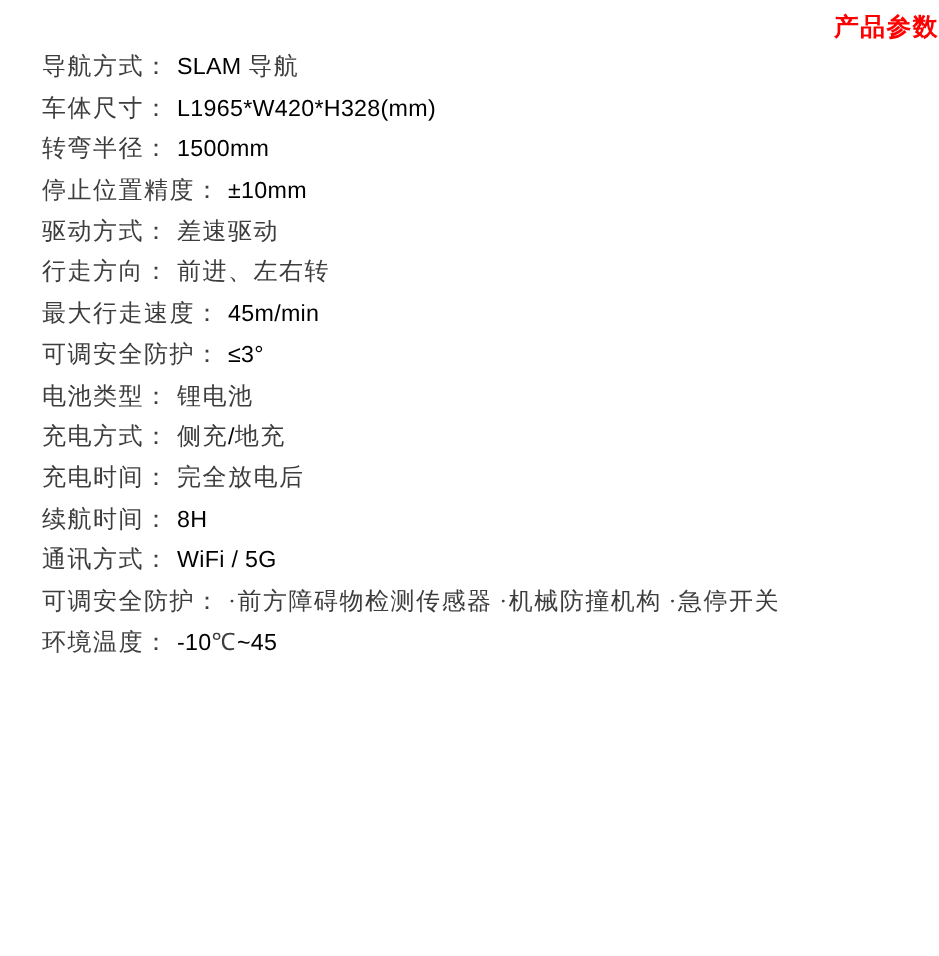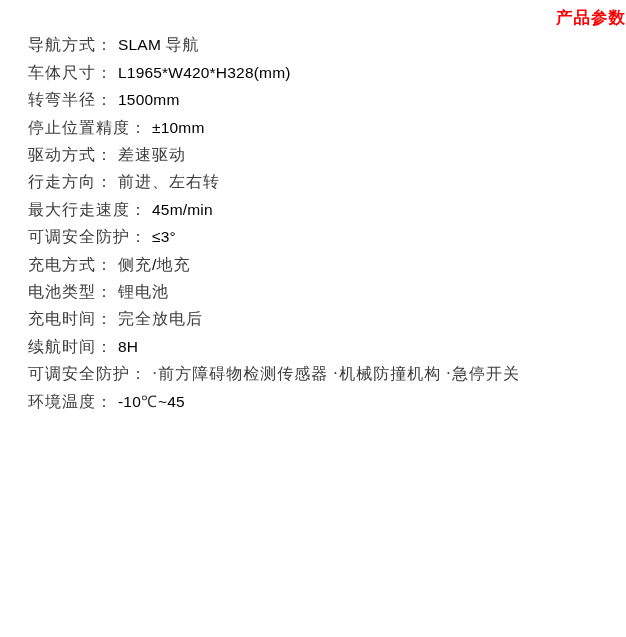--- a/index.html
+++ b/index.html
@@ -73,29 +73,30 @@
 
   <div class="row"><span class="label">驱动方式</span><span class="colon">：</span><span class="value"><span class="zh">差速驱动</span></span></div>
 
   <div class="row"><span class="label">行走方向</span><span class="colon">：</span><span class="value"><span class="zh">前进、左右转</span></span></div>
 
 
   <div class="row"><span class="label">最大行走速度</span><span class="colon">：</span><span class="value"><span class="lat">45m/min</span></span></div>
 
   <div class="row"><span class="label">可调安全防护</span><span class="colon">：</span><span class="value"><span class="lat">≤3°</span></span></div>
 
+  <div class="row"><span class="label">电池类型</span><span class="colon">：</span><span class="value"><span class="zh">锂电池</span></span></div>
+
   <div class="row"><span class="label">充电方式</span><span class="colon">：</span><span class="value"><span class="zh">侧充</span><span class="lat">/</span><span class="zh">地充</span></span></div>
-
-  <div class="row"><span class="label">电池类型</span><span class="colon">：</span><span class="value"><span class="zh">锂电池</span></span></div>
 
   <div class="row"><span class="label">充电时间</span><span class="colon">：</span><span class="value"><span class="zh">完全放电后</span></span></div>
 
 
   <div class="row"><span class="label">续航时间</span><span class="colon">：</span><span class="value"><span class="lat">8H</span></span></div>
 
+  <div class="row"><span class="label">通讯方式</span><span class="colon">：</span><span class="value"><span class="lat">WiFi / 5G</span></span></div>
 
 
 
   <div class="row"><span class="label">可调安全防护</span><span class="colon">：</span><span class="value"><span class="zh">·前方障碍物检测传感器</span><span class="lat"> </span><span class="zh">·机械防撞机构</span><span class="lat"> </span><span class="zh">·急停开关</span></span></div>
 
   <div class="row"><span class="label">环境温度</span><span class="colon">：</span><span class="value"><span class="lat">-10</span><span class="zh">℃</span><span class="lat">~45</span></span></div>
 </div>
 </div>
 
 </body></html>

